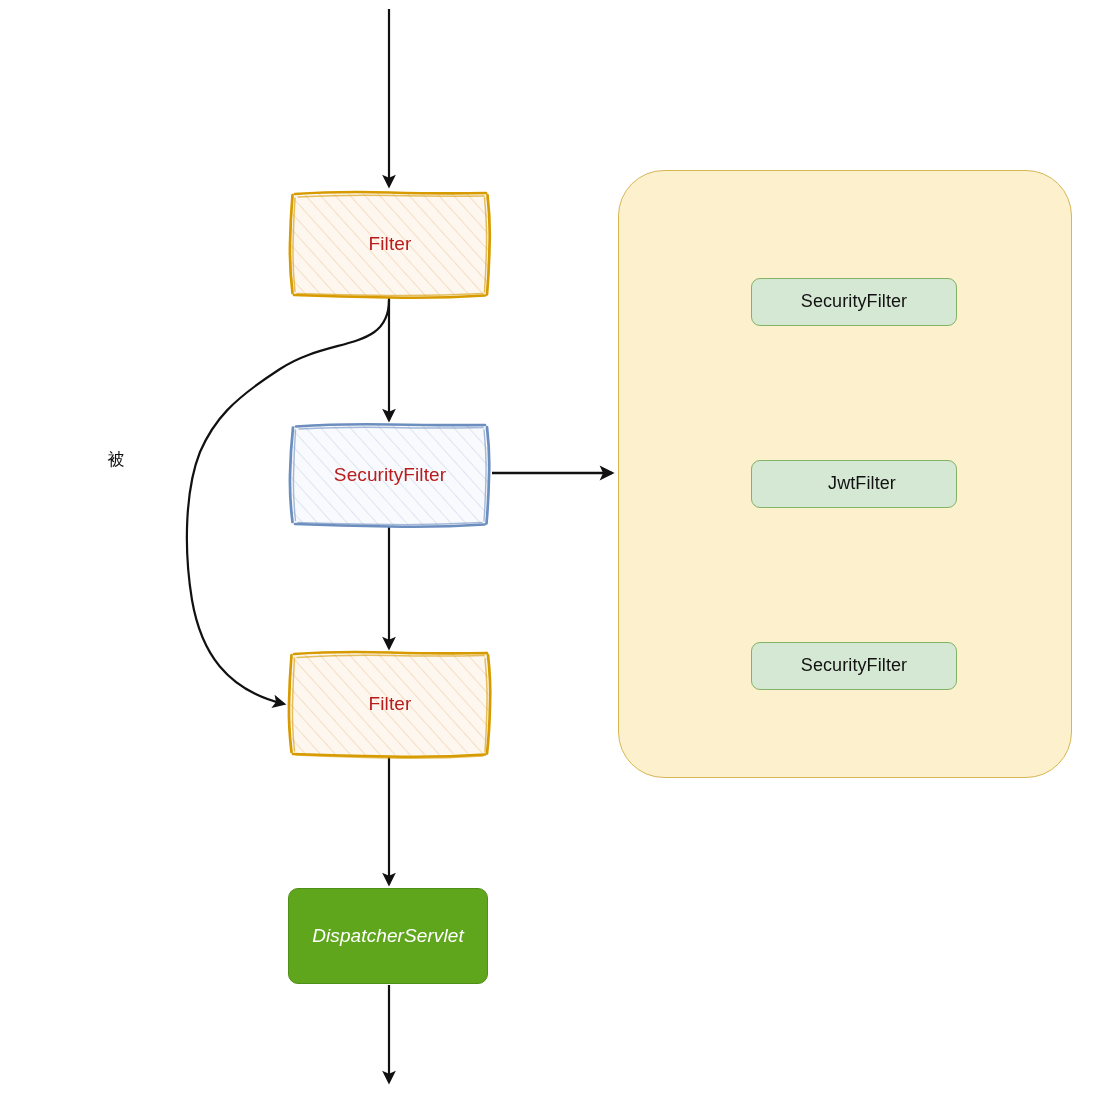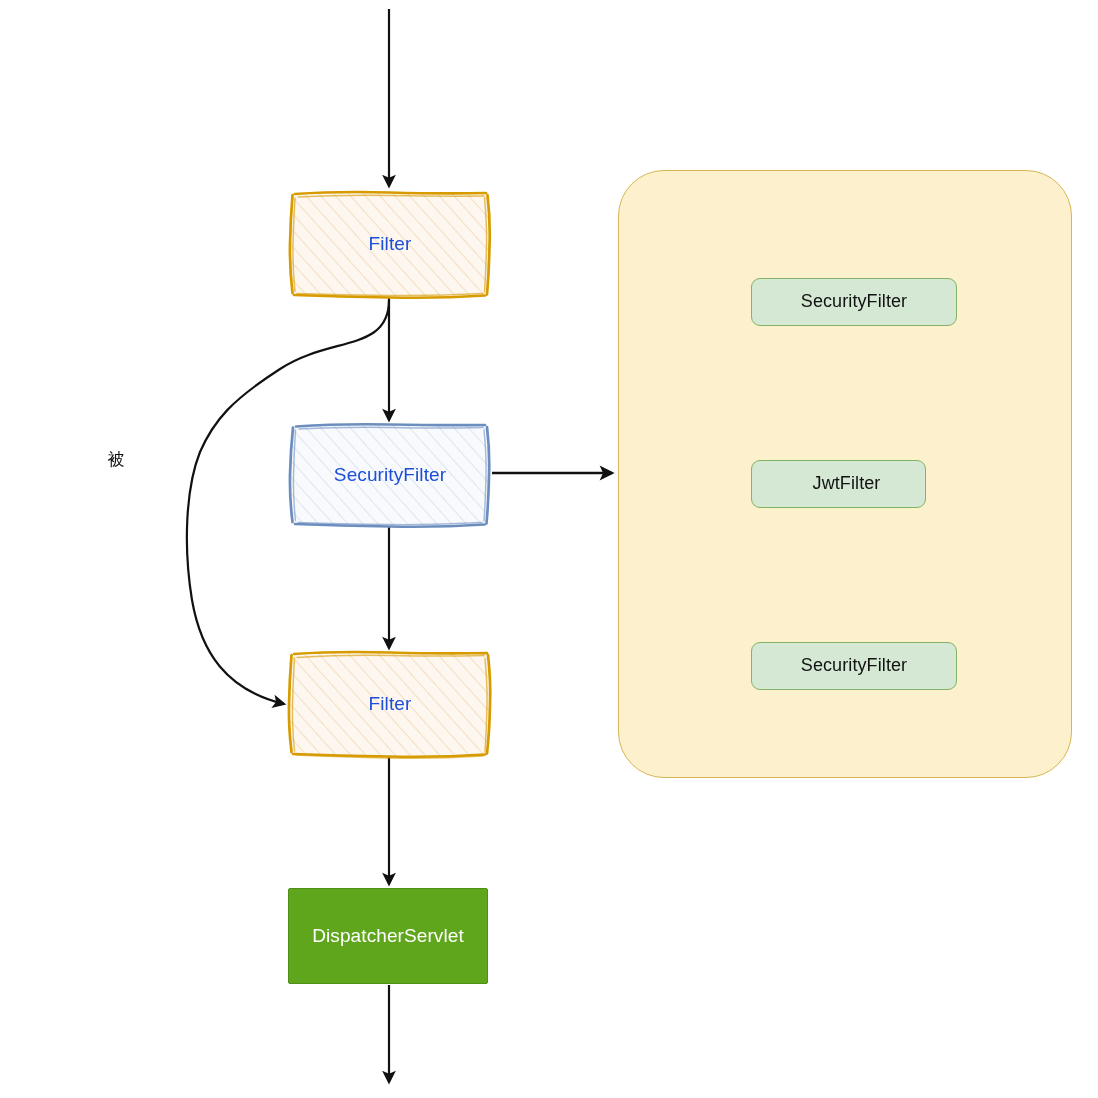--- a/index.html
+++ b/index.html
@@ -29,21 +29,21 @@
     position: absolute;
     box-sizing: border-box;
     display: flex;
     align-items: center;
     justify-content: center;
     text-align: center;
   }
   .node-label {
     position: relative;
     z-index: 3;
-    color: #1d4ed8;
+    color: #b91c1c;
     font-size: 19px;
     line-height: 1.2;
     letter-spacing: 0.1px;
     white-space: nowrap;
   }
 
   
   .sketch-box {
     background: transparent;
   }
@@ -53,21 +53,22 @@
     top: -10px;
     width: calc(100% + 20px);
     height: calc(100% + 20px);
     z-index: 1;
   }
 
   
   .green-node {
     background: #5fa61d;
     border: 1px solid #4f8f17;
-    border-radius: 2px;
+    border-radius: 10px;
+    font-style: italic;
   }
   .green-node .node-label {
     color: #ffffff;
   }
 
   
   .group-panel {
     position: absolute;
     box-sizing: border-box;
     background: #fdf0cd;
@@ -196,21 +197,21 @@
   </div>
 
   <div class="node green-node" style="left:288px; top:888px; width:200px; height:96px;">
     <span class="node-label">DispatcherServlet</span>
   </div>
 
   <div class="group-panel" style="left:618px; top:170px; width:454px; height:608px;">
     <div class="mini-node" style="left:132px; top:107px; width:206px; height:48px;">
       <span class="node-label">SecurityFilter</span>
     </div>
-    <div class="mini-node" style="left:132px; top:289px; width:175px; height:48px;padding-left:16px;">
+    <div class="mini-node" style="left:132px; top:289px; width:206px; height:48px;padding-left:16px;">
       <span class="node-label">JwtFilter</span>
     </div>
     <div class="mini-node" style="left:132px; top:471px; width:206px; height:48px;">
       <span class="node-label">SecurityFilter</span>
     </div>
   </div>
 
   <div class="annotation" style="left:0px; top:448px; width:232px;">
     <div>被</div>
   </div>

